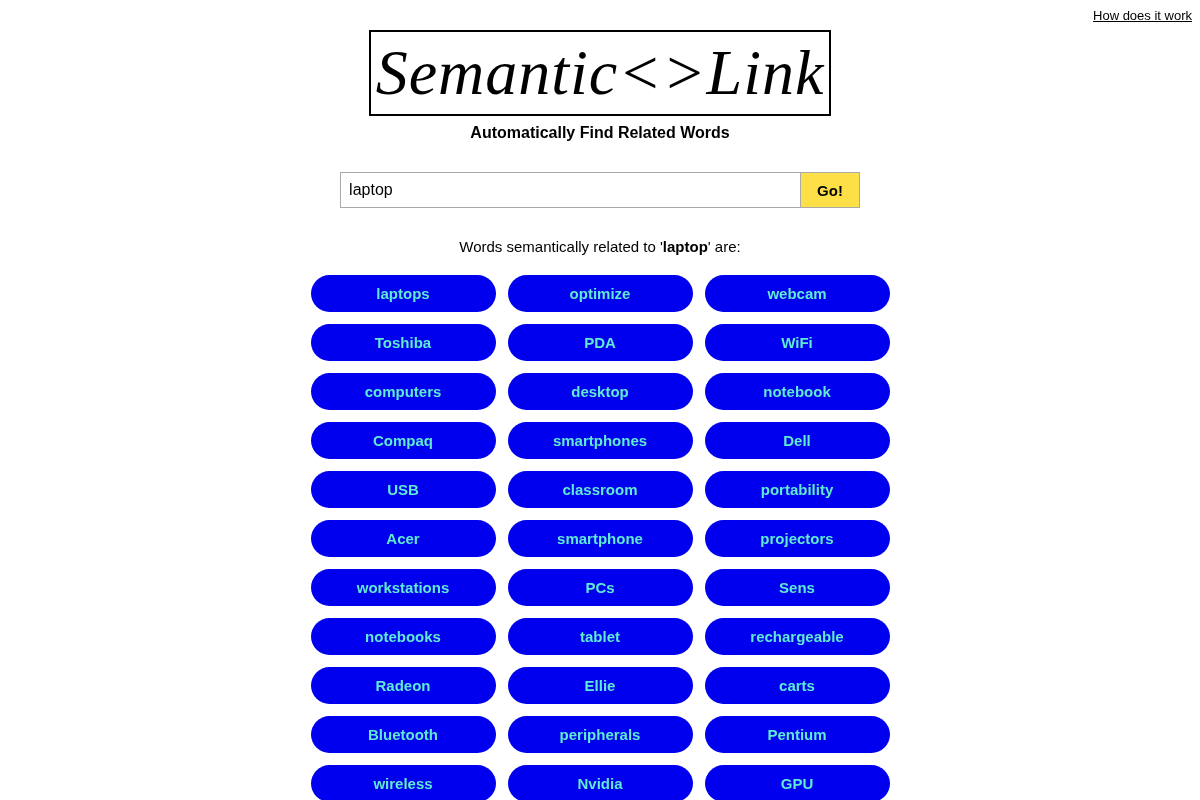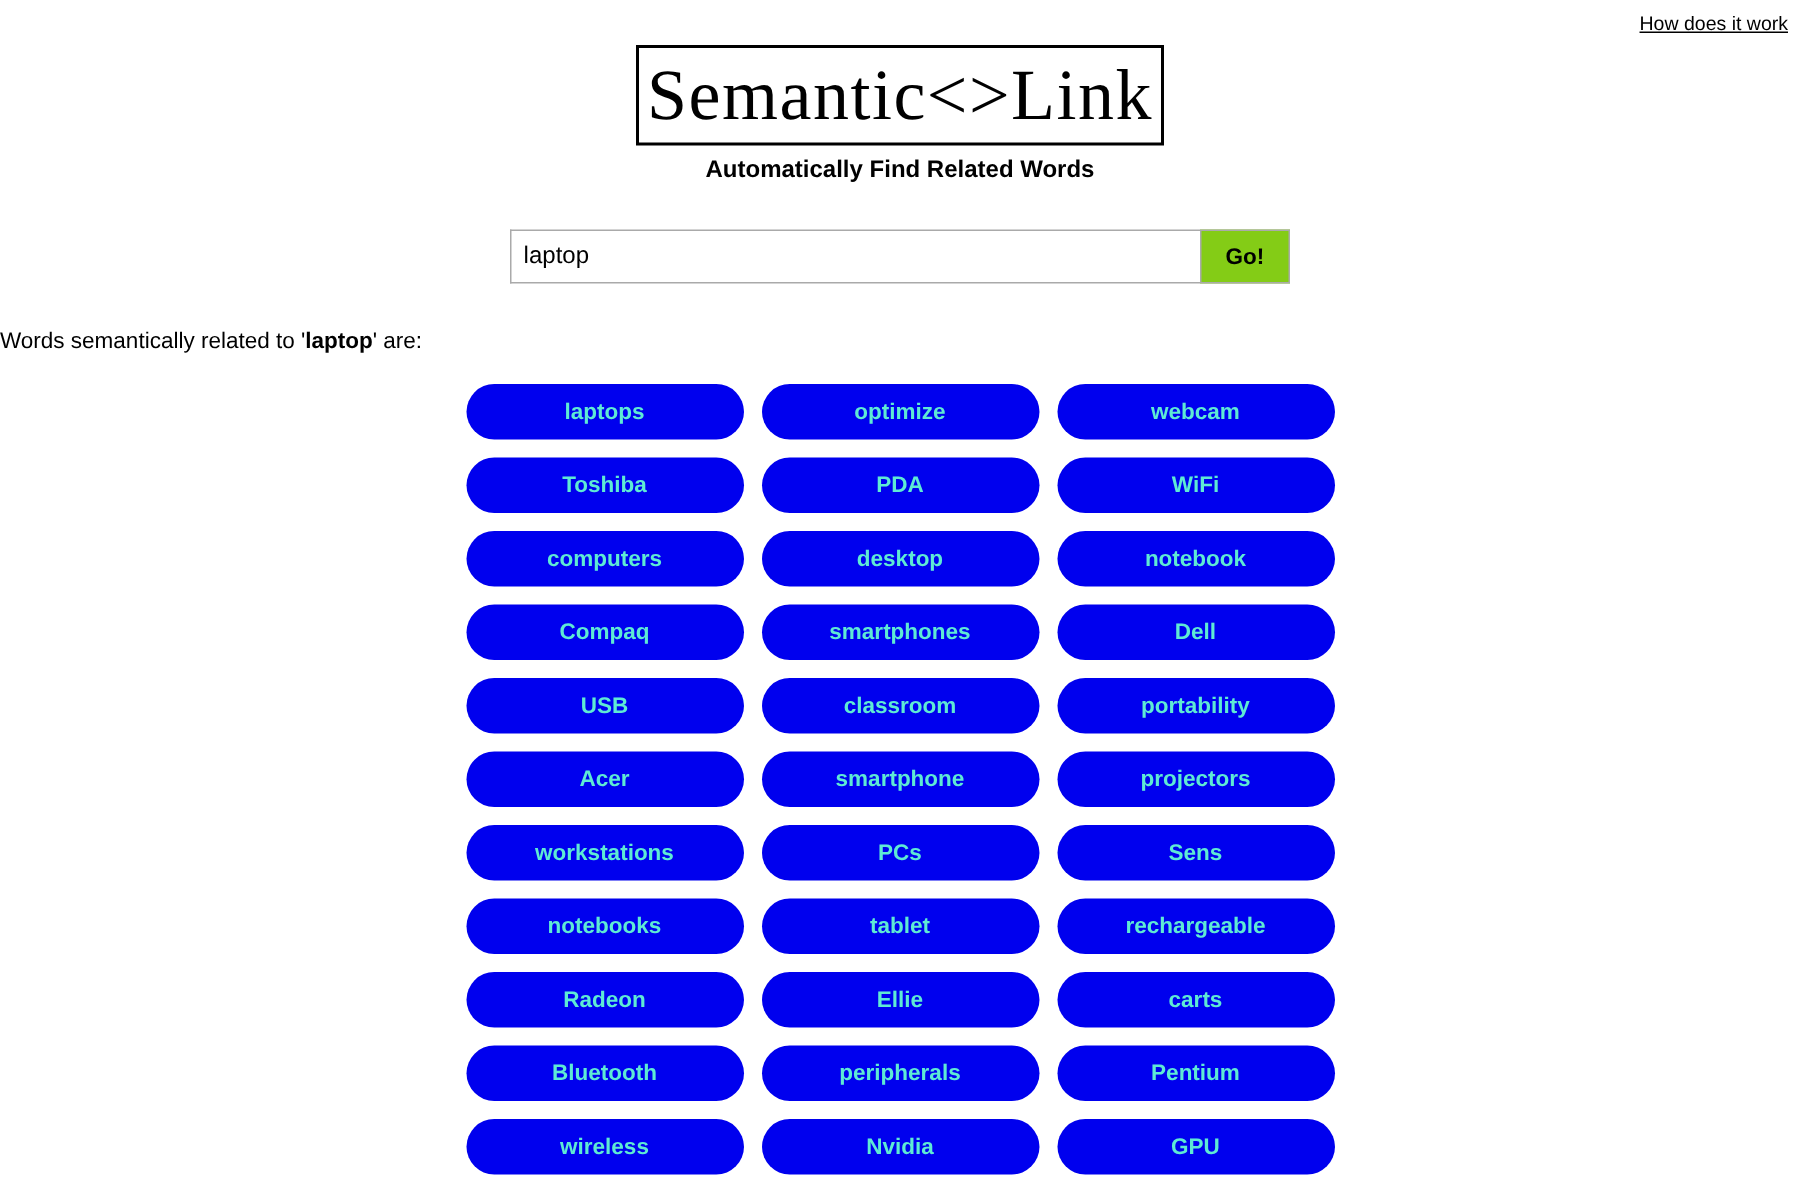--- a/index.html
+++ b/index.html
@@ -16,29 +16,30 @@
       font-size: 13px;
       color: #000;
       text-decoration: underline;
       cursor: pointer;
     }
     .header {
       text-align: center;
       padding-top: 30px;
     }
     .site-title {
-      font-size: 48px;
+      font-size: 64px;
       font-family: Georgia, serif;
       font-weight: normal;
       letter-spacing: 1px;
       color: #000;
       border: 2px solid #000;
       display: inline-block;
       padding: 4px 5px;
       margin-bottom: 8px;
+      font-style: italic;
     }
     .subtitle {
       font-size: 16px;
       font-weight: bold;
       color: #000;
       margin-bottom: 30px;
     }
     .search-area {
       text-align: center;
       margin: 20px auto;
@@ -53,26 +54,27 @@
       font-size: 16px;
       padding: 4px 8px;
       border: 1px solid #aaa;
       border-right: none;
       outline: none;
     }
     .go-button {
       height: 36px;
       padding: 0 16px;
       font-size: 15px;
-      background: #84cc16;
+      background: #fde047;
       border: 1px solid #aaa;
       cursor: pointer;
       font-weight: bold;
     }
     .results-label {
+      text-align: center;
       margin: 30px auto 20px;
       font-size: 15px;
       color: #000;
     }
     .results-label strong { font-weight: bold; }
     .words-grid {
       display: grid;
       grid-template-columns: repeat(3, 185px);
       gap: 12px;
       justify-content: center;

